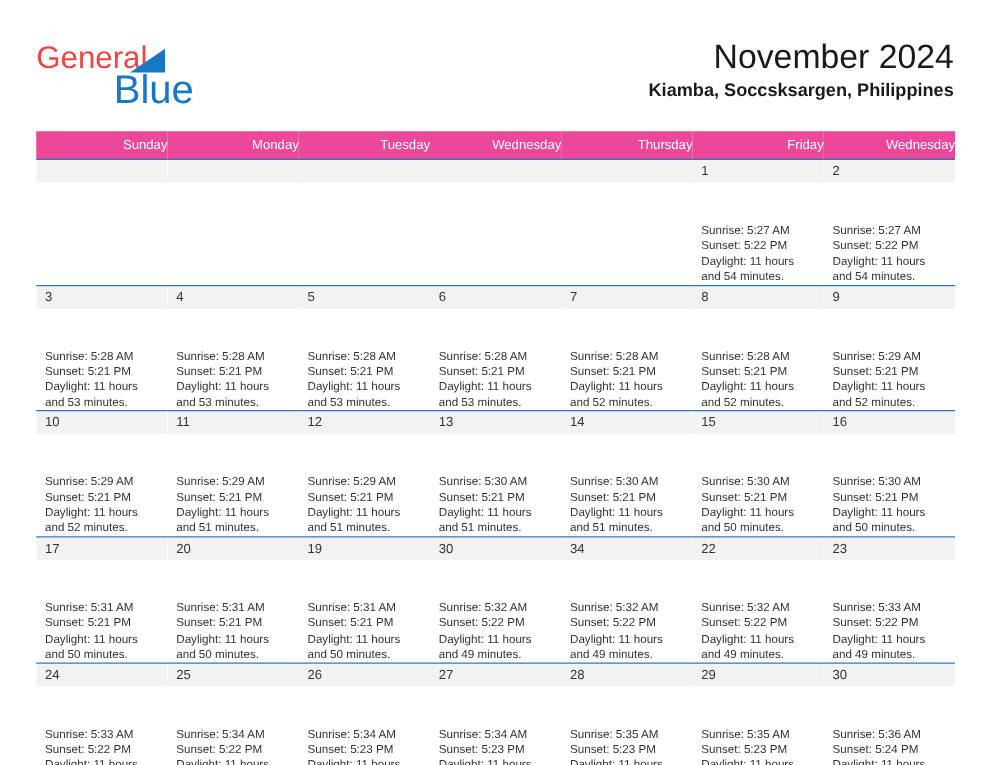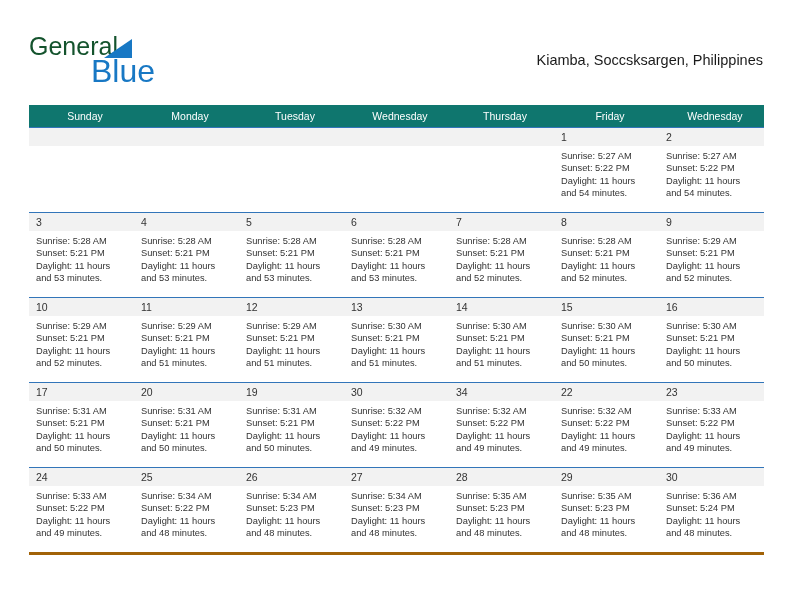--- a/index.html
+++ b/index.html
@@ -34,21 +34,21 @@
     left: 0;
     top: 4px;
     width: 270px;
     height: 56px;
   }
   .brand-general {
     position: absolute;
     left: 0;
     top: 0;
     font-size: 25px;
-    color: #14532d;
+    color: #ef4444;
     letter-spacing: 0px;
     line-height: 28px;
     font-weight: 400;
   }
   .brand-tri {
     position: absolute;
     left: 75px;
     top: 7px;
     width: 0;
     height: 0;
@@ -75,40 +75,40 @@
     font-size: 27px;
     color: #1a1a1a;
     line-height: 34px;
     font-weight: 400;
     white-space: nowrap;
   }
   .cal-subtitle {
     font-size: 14.5px;
     color: #1a1a1a;
     line-height: 22px;
-    margin-top: 21px;
-    font-weight: 400;
+    margin-top: 0;
+    font-weight: 700;
     white-space: nowrap;
   }
 
   
   .calendar {
     position: absolute;
     left: 29px;
     top: 105px;
     width: 735px;
     border-collapse: collapse;
     table-layout: fixed;
   }
   .calendar th {
-    background: #0f766e;
+    background: #ec4899;
     color: #ffffff;
     font-size: 10.5px;
     font-weight: normal;
-    text-align: center;
+    text-align: right;
     padding: 5px 0 5px 7px;
     height: 10px;
     border: none;
   }
   .calendar td {
     vertical-align: top;
     width: 105px;
     height: 84px;
     padding: 0;
     border-top: 1px solid #3275b9;
@@ -133,20 +133,21 @@
     height: 12px;
   }
   td.empty .daynum {
     color: transparent;
   }
   .info {
     padding: 4px 6px 0 7px;
     font-size: 9.3px;
     line-height: 12.4px;
     color: #333333;
+    margin-top: 28px;
   }
   .info div {
     white-space: nowrap;
   }
   .info .daylight {
     white-space: normal;
   }
 </style>
 </head>
 <body>
@@ -155,20 +156,21 @@
 
   <div class="header">
 
     <div class="brand">
       <span class="brand-general">General</span>
       <span class="brand-tri"></span>
       <span class="brand-blue">Blue</span>
     </div>
 
     <div class="title-block">
+      <div class="cal-title">November 2024</div>
       <div class="cal-subtitle">Kiamba, Soccsksargen, Philippines</div>
     </div>
 
   </div>
 
   <table class="calendar">
     <thead>
       <tr>
         <th>Sunday</th>
         <th>Monday</th>

